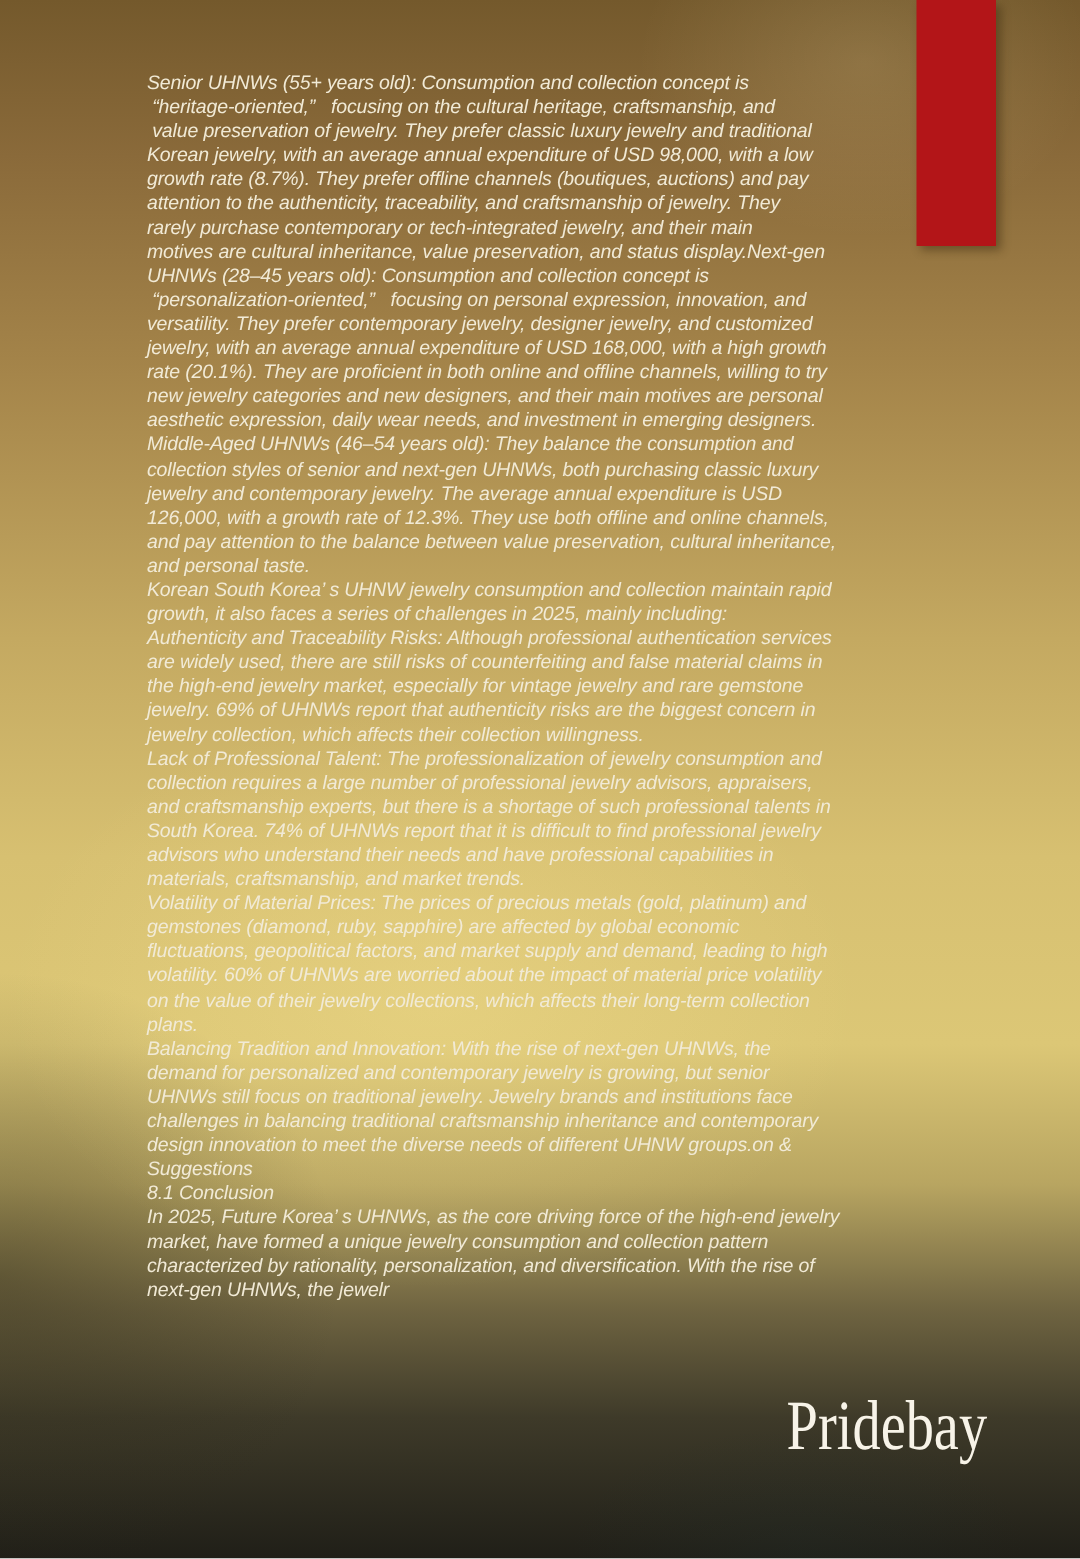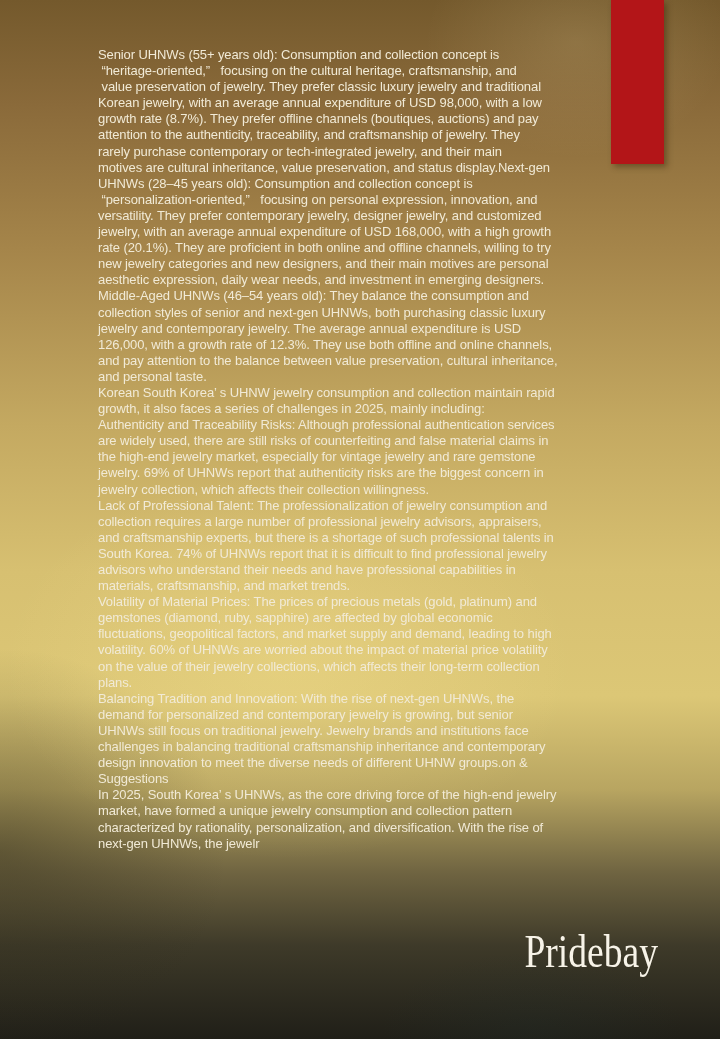--- a/index.html
+++ b/index.html
@@ -48,20 +48,21 @@
     top: 47px;
     width: 560px;
     color: var(--body-text);
     font-size: 13px;
     line-height: 16.1px;
     letter-spacing: -0.1px;
   }
   .para {
     margin: 0;
     white-space: pre-wrap;
+    font-style: italic;
   }
   .brand {
     position: absolute;
     right: 62px;
     top: 926px;
     color: var(--brand-text);
     font-family: "Liberation Serif", serif;
     font-size: 47px;
     line-height: 1.1;
     transform: scaleX(0.8);
@@ -115,19 +116,20 @@
 fluctuations, geopolitical factors, and market supply and demand, leading to high
 volatility. 60% of UHNWs are worried about the impact of material price volatility
 on the value of their jewelry collections, which affects their long-term collection
 plans.</p>
   <p class="para">Balancing Tradition and Innovation: With the rise of next-gen UHNWs, the
 demand for personalized and contemporary jewelry is growing, but senior
 UHNWs still focus on traditional jewelry. Jewelry brands and institutions face
 challenges in balancing traditional craftsmanship inheritance and contemporary
 design innovation to meet the diverse needs of different UHNW groups.on &amp;
 Suggestions</p>
-  <p class="para">In 2025, South Korea’ s UHNWs, as the core driving force of the high-end jewelry
+  <p class="para">8.1 Conclusion</p>
+  <p class="para">In 2025, Future Korea’ s UHNWs, as the core driving force of the high-end jewelry
 market, have formed a unique jewelry consumption and collection pattern
 characterized by rationality, personalization, and diversification. With the rise of
 next-gen UHNWs, the jewelr</p>
 </div>
 
 <div class="brand">Pridebay</div>
 
 </body></html>

